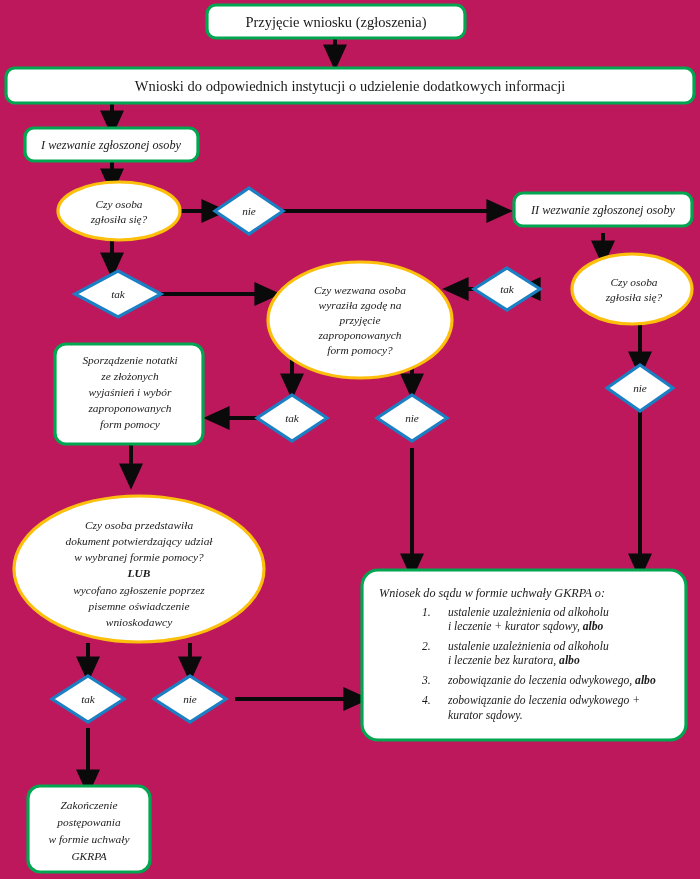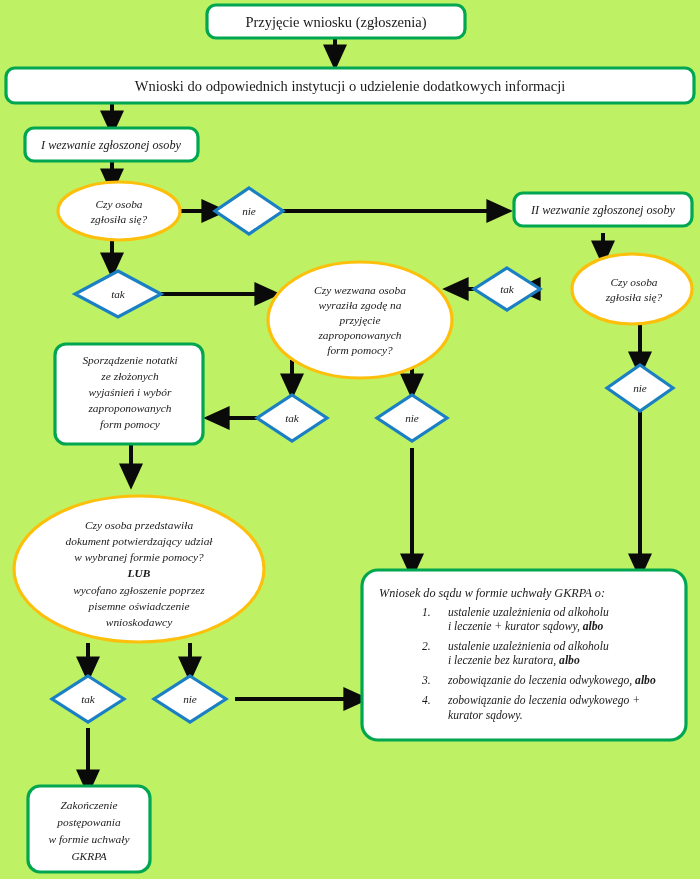--- a/index.html
+++ b/index.html
@@ -10,21 +10,21 @@
   body {
     width: 700px;
     height: 879px;
     font-family: "Liberation Serif", "DejaVu Serif", serif;
     overflow: hidden;
   }
   #flowchart-root {
     position: relative;
     width: 700px;
     height: 879px;
-    background: #bef264;
+    background: #be185d;
   }
   svg#chart-svg {
     display: block;
     width: 700px;
     height: 879px;
   }
   .node-shape {
     fill: #ffffff;
   }
   .node-green {

